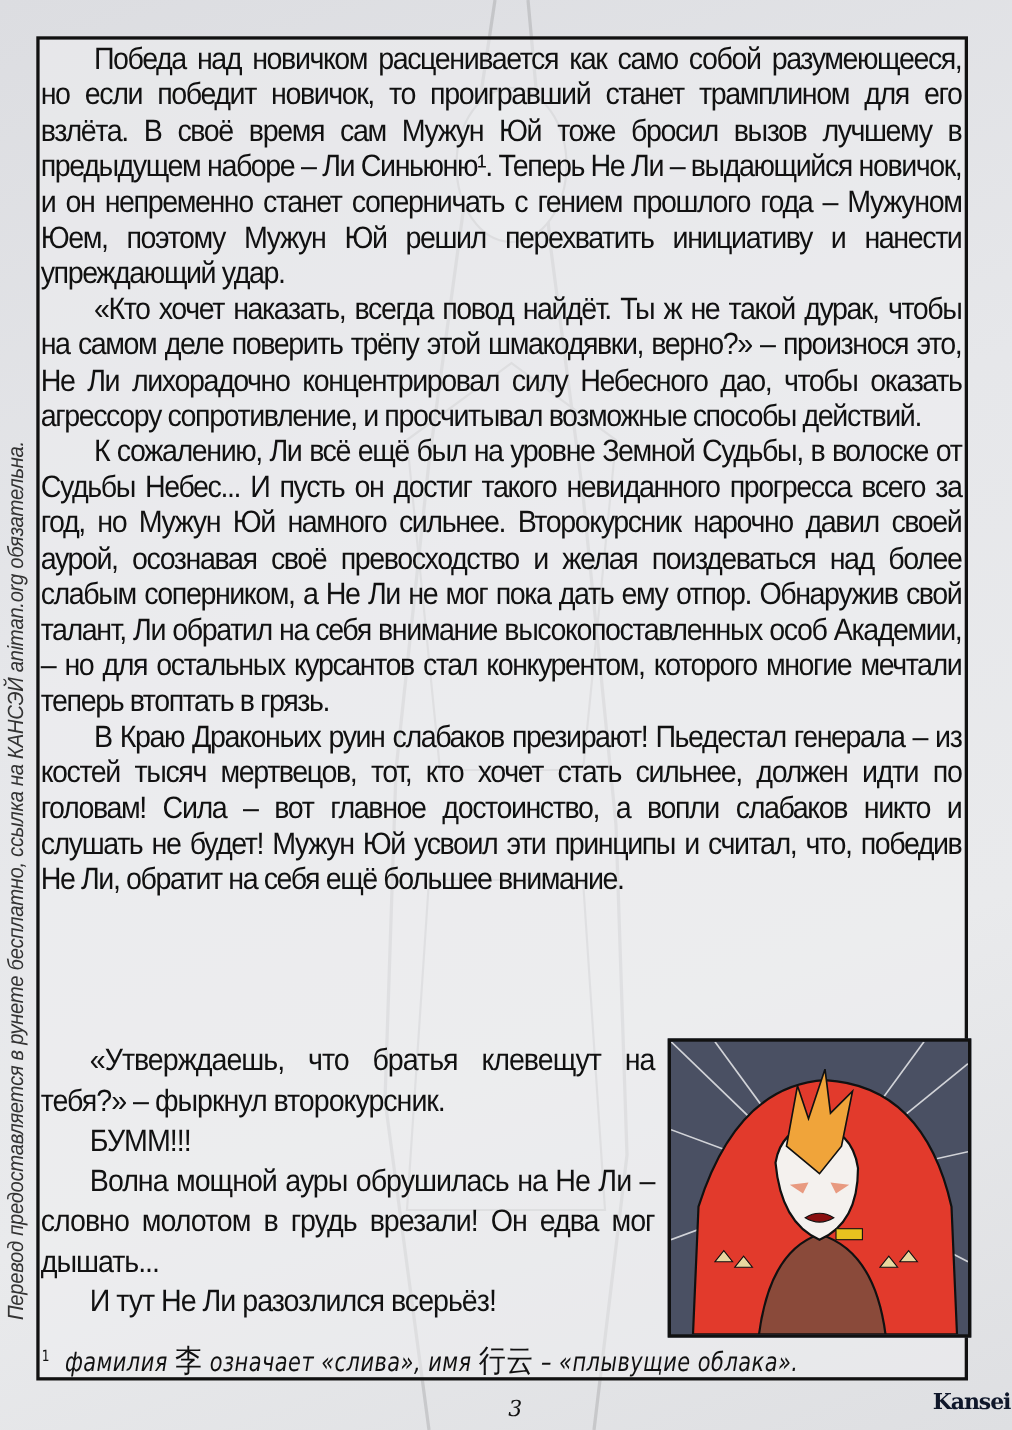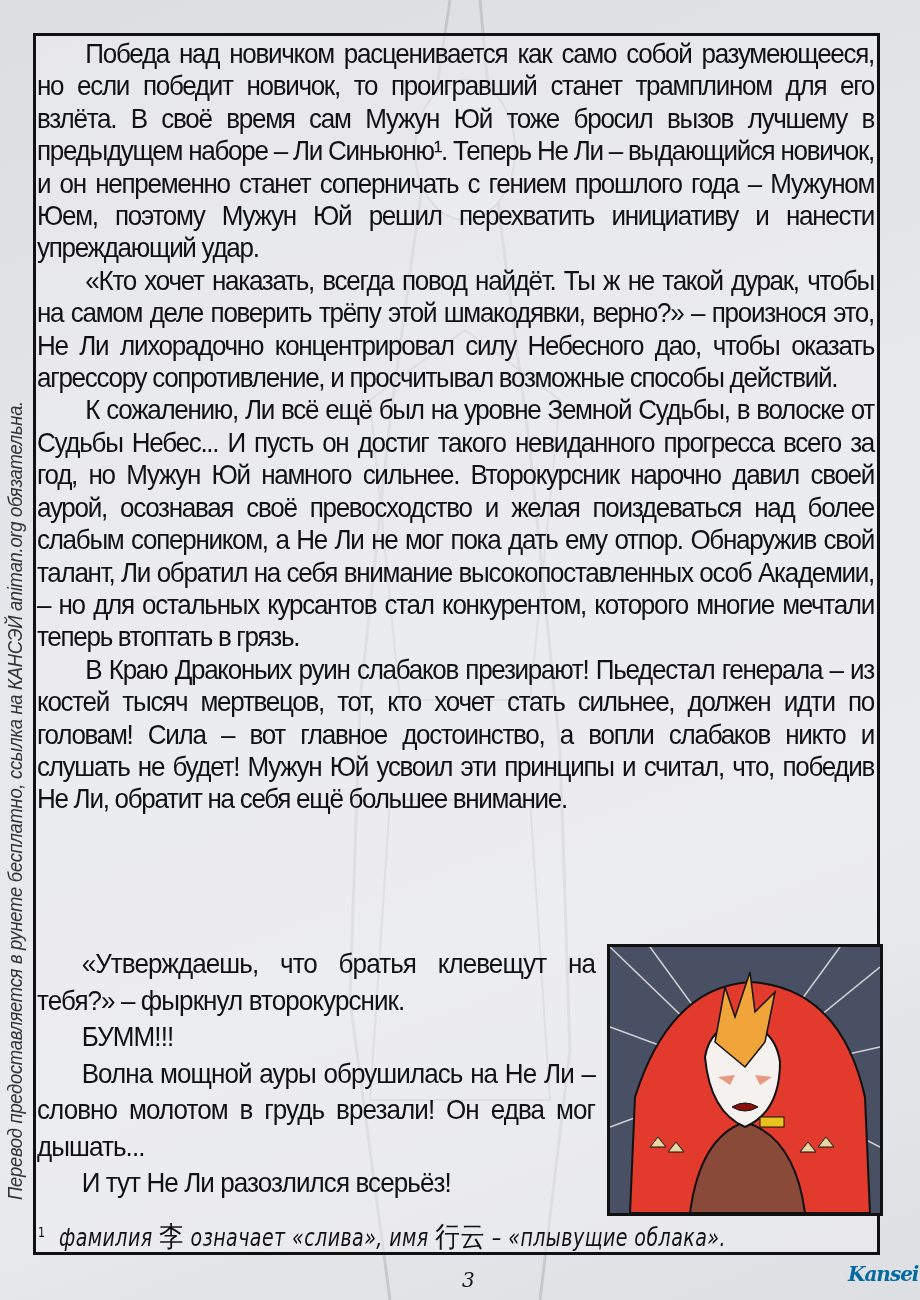--- a/index.html
+++ b/index.html
@@ -52,21 +52,21 @@
     }
     .side-note {
       position:absolute; left:4px; top:1200px; width:960px; height:26px;
       transform: rotate(-90deg); transform-origin:left top;
       font-size:20px; font-style:italic; color:#333; letter-spacing:-0.3px;
       white-space:nowrap; font-family: "Liberation Sans", sans-serif;
       transform: rotate(-90deg) scaleX(0.92);
     }
     .logo {
       position:absolute; left:848px; top:1262px; width:62px; height:36px;
-      font-size:20px; font-weight:bold; font-style:italic; color:#0369a1;
+      font-size:20px; font-weight:bold; color:#0f172a;
       font-family: "DejaVu Serif", serif; letter-spacing:-1px;
     }
   </style>
 </head>
 <body>
 
 <svg class="watermark-art" viewBox="0 0 260 1300">
   <path d="M120 0 L90 200 L60 420 L30 700 L20 1000 L60 1300" stroke="#555" stroke-width="3" fill="none"></path>
   <path d="M150 0 L170 220 L200 450 L230 750 L240 1050 L210 1300" stroke="#555" stroke-width="3" fill="none"></path>
   <ellipse cx="135" cy="150" rx="50" ry="70" stroke="#555" stroke-width="2" fill="#fff"></ellipse>

